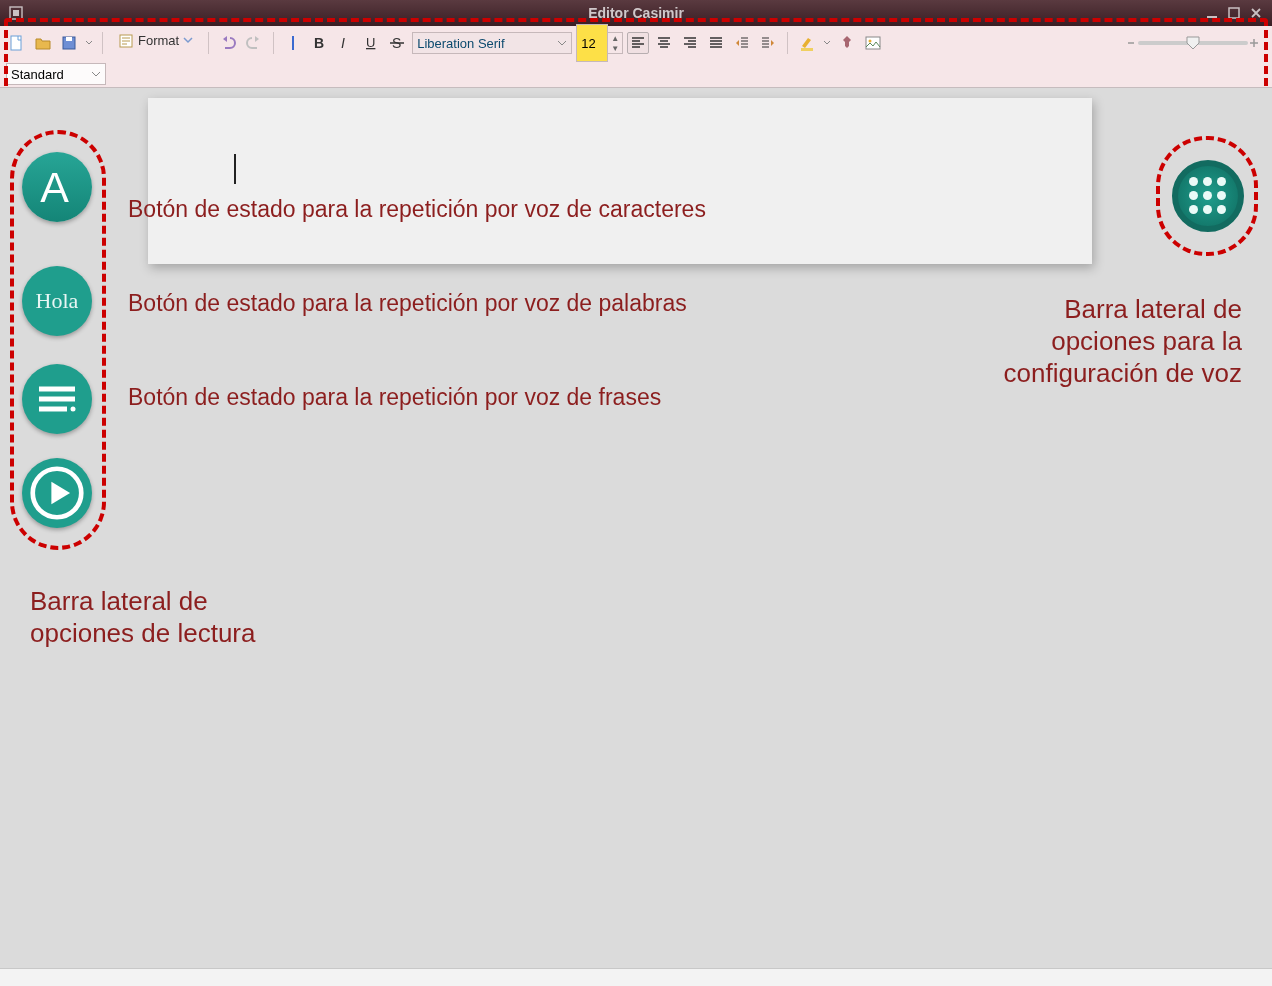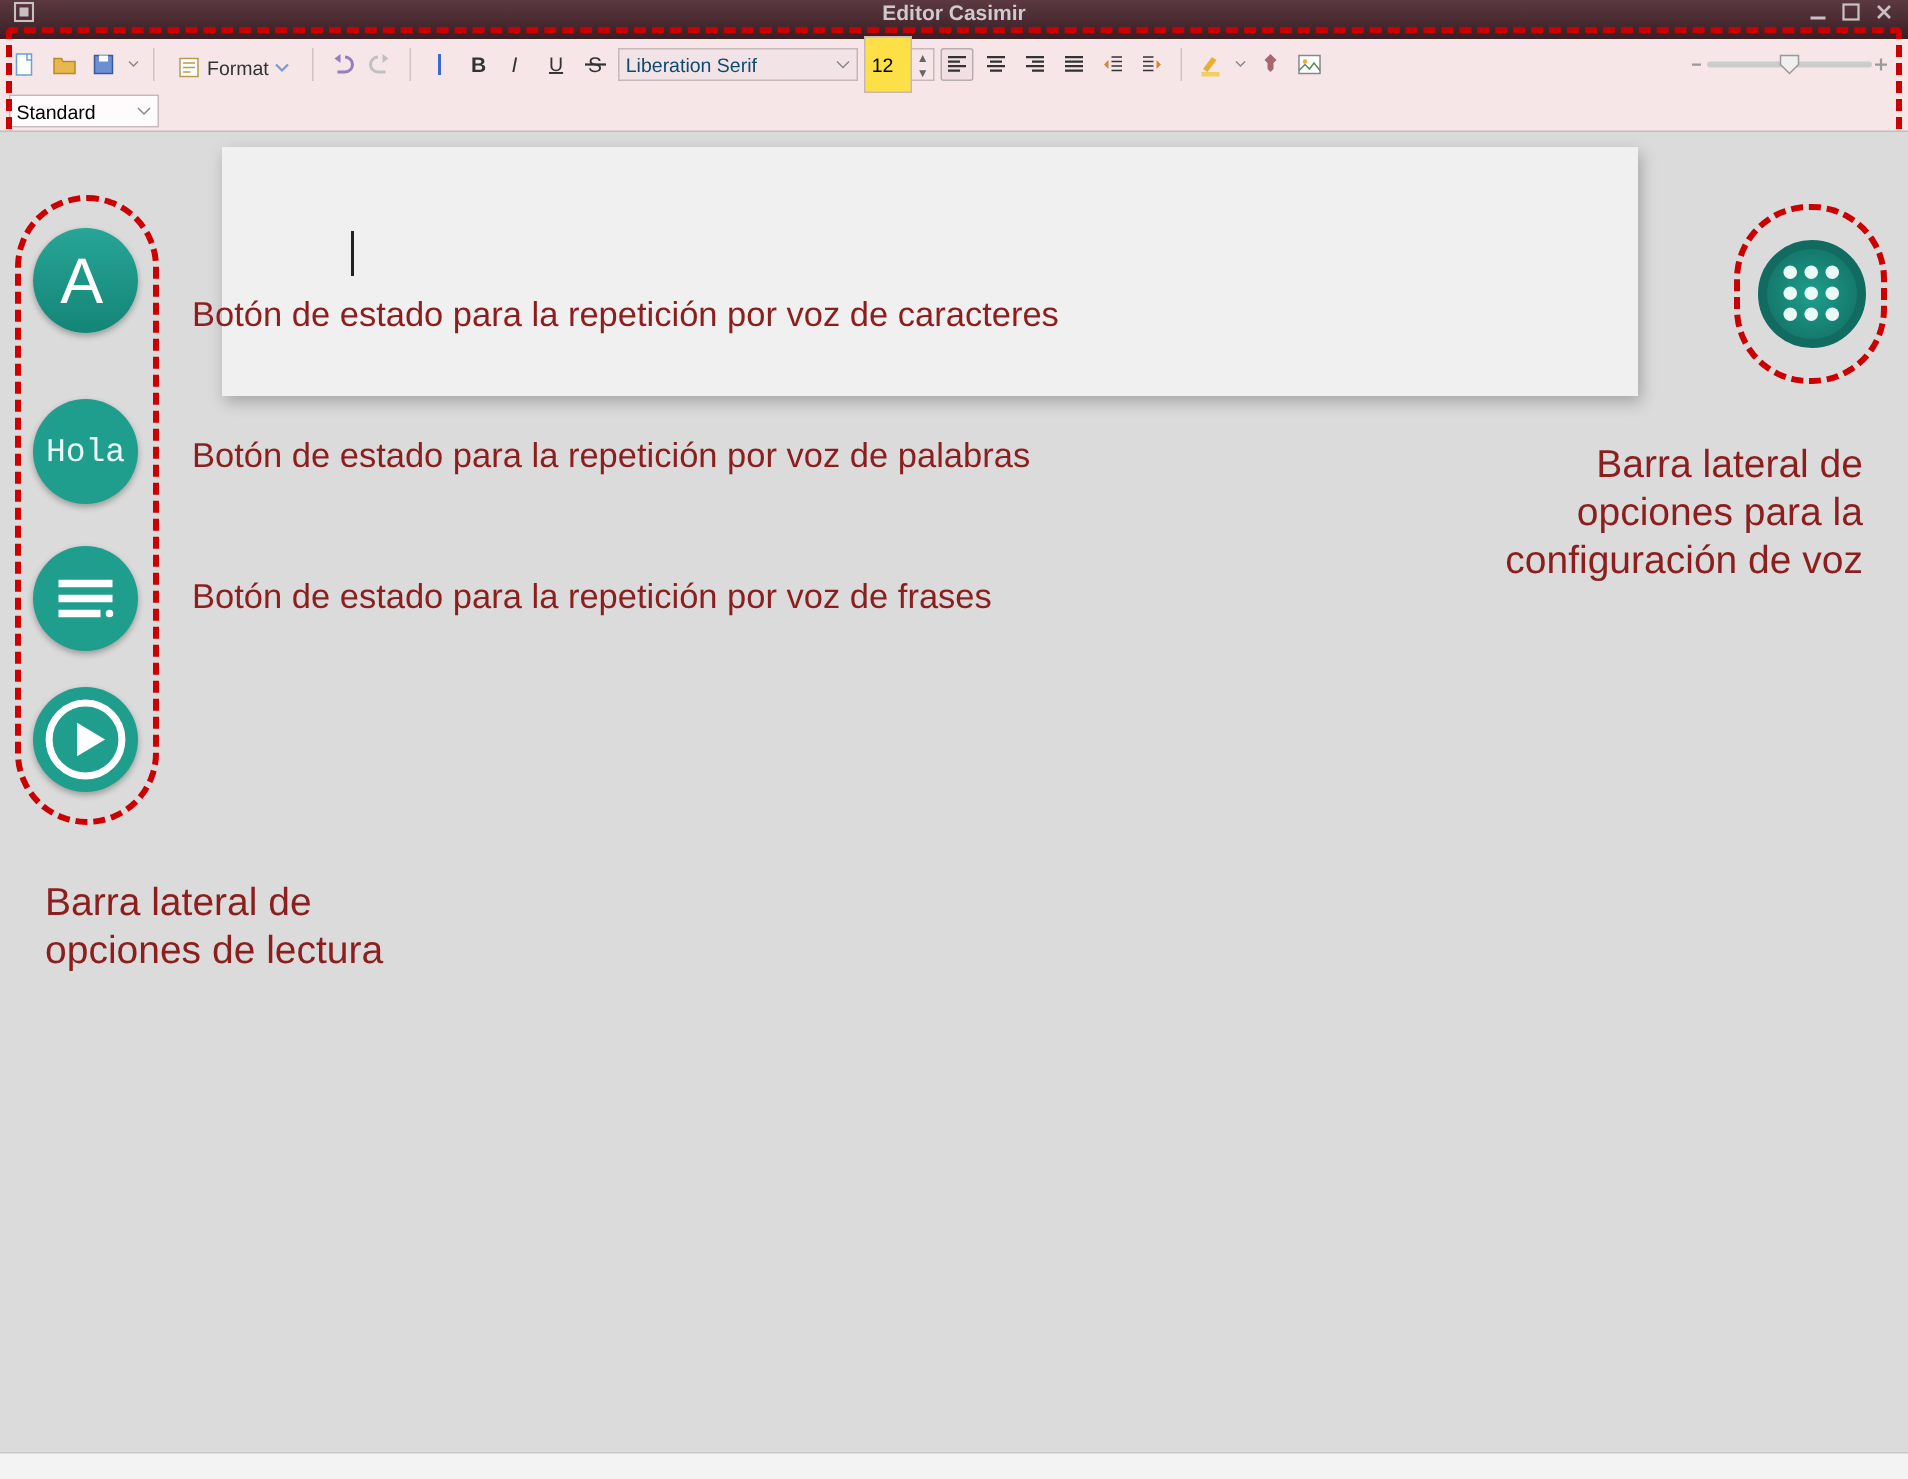--- a/index.html
+++ b/index.html
@@ -1,32 +1,32 @@
 <!DOCTYPE html>
 <html><head>
 <meta charset="utf-8">
 <style>
   * { box-sizing: border-box; margin:0; padding:0; }
   html,body { width:1272px; height:986px; font-family: "Liberation Sans", Arial, sans-serif; background:#fff; overflow:hidden;}
   
-  .titlebar { height:26px; background:linear-gradient(#5a3a40,#3a1e24); display:flex; position:relative; color:#e6e0e0;}
+  .titlebar { height:26px; background:linear-gradient(#5a3a40,#3a1e24); display:flex; align-items:center; position:relative; color:#e6e0e0;}
   .titlebar .title { position:absolute; left:50%; transform:translateX(-50%); font-size:14px; font-weight:bold; color:#d0c8ca;}
   .titlebar .tb-left { display:flex; gap:6px; margin-left:8px;}
   .titlebar .tb-right { display:flex; gap:6px; margin-left:auto; margin-right:8px;}
   .tb-btn { width:16px; height:16px; display:flex; align-items:center; justify-content:center; cursor:pointer;}
   .tb-btn svg { width:14px; height:14px; }
   
   .toolbar-wrap { position:relative; background:#f6e6e8;}
   .toolbar-row { height:34px; display:flex; align-items:center; gap:4px; padding:0 6px; }
   .toolbar-row.row2 { height:28px; padding-top:0;}
   .tool-btn { width:22px; height:22px; display:flex; align-items:center; justify-content:center; border-radius:2px; cursor:pointer;}
   .tool-btn.active { border:1px solid #b7aeb0; background:#f0e0e2;}
   .tool-btn svg { width:18px; height:18px;}
   .sep { width:1px; height:22px; background:#d0c2c4; margin:0 4px;}
-  .format-dd { display:flex; align-items:flex-end; gap:4px; height:22px; padding:0 6px; border:1px solid transparent; cursor:pointer; font-size:13px; color:#333;}
+  .format-dd { display:flex; align-items:flex-start; gap:4px; height:22px; padding:0 6px; border:1px solid transparent; cursor:pointer; font-size:13px; color:#333;}
   .font-dd { width:160px; height:22px; border:1px solid #c6b8ba; background:#f2e4e6; display:flex; align-items:center; padding:0 4px; font-size:13px; color:#0c4a6e; cursor:pointer;}
   .font-dd .dd-arrow { margin-left:auto;}
   .size-spin { display:flex; align-items:center; height:22px;}
   .size-spin input { width:32px; height:38px; border:1px solid #c6b8ba; font-size:13px; padding-left:4px; background:#fde047;}
   .spin-btns { display:flex; flex-direction:column; height:22px; border:1px solid #c6b8ba; border-left:none;}
   .spin-btns div { width:14px; height:11px; display:flex; align-items:center; justify-content:center; cursor:pointer; font-size:8px; color:#666;}
   .style-dd { width:100px; height:22px; border:1px solid #c6b8ba; background:#fdfbfb; display:flex; align-items:center; padding:0 4px; font-size:13px; cursor:pointer;}
   .style-dd .dd-arrow{margin-left:auto;}
   .dd-arrow svg{width:10px;height:10px;}
   .slider { display:flex; align-items:center; margin-left:auto; margin-right:6px;}
@@ -41,21 +41,21 @@
   .page { position:absolute; left:148px; top:10px; width:944px; height:166px; background:#f0f0f0; box-shadow:2px 4px 10px rgba(0,0,0,0.25);}
   .cursor { position:absolute; left:86px; top:56px; width:2px; height:30px; background:#222;}
   
   .left-btn { position:absolute; width:70px; height:70px; border-radius:50%; background:#1f9e8d; display:flex; align-items:center; justify-content:center; cursor:pointer; box-shadow:0 2px 4px rgba(0,0,0,0.3);}
   .left-btn svg, .left-btn span.txt { color:#fff; }
   .lb1 { left:22px; top:64px; background:linear-gradient(#27a596,#148577);}
   .lb2 { left:22px; top:178px;}
   .lb3 { left:22px; top:276px;}
   .lb4 { left:22px; top:370px;}
   .lb4 svg, .lb1 svg { width:56px; height:56px;}
-  .lb2 span.txt{font-size:22px; font-family:Liberation Mono, monospace; color:#e8f6f4;}
+  .lb2 span.txt{font-size:22px; font-family:Liberation Serif, serif; color:#e8f6f4;}
   .lb3 svg{width:48px;height:48px;}
   
   .dash-left { left:10px; top:42px; width:96px; height:420px; border-radius:48px;}
   
   .right-btn { position:absolute; right:28px; top:72px; width:72px; height:72px; border-radius:50%; background:radial-gradient(circle,#1f9e8d 0,#0f6b5f 100%); display:flex; align-items:center; justify-content:center; cursor:pointer; border:6px solid #126b60;}
   .right-btn .dots { width:38px; height:38px; display:grid; grid-template-columns:repeat(3,1fr); grid-template-rows:repeat(3,1fr); gap:4px;}
   .right-btn .dots div{width:9px;height:9px;border-radius:50%;background:#eafaf7;}
   .dash-right { right:14px; top:48px; width:102px; height:120px; border-radius:50px;}
   
   .anno { position:absolute; color:#8c1e1e; font-size:23px; }

